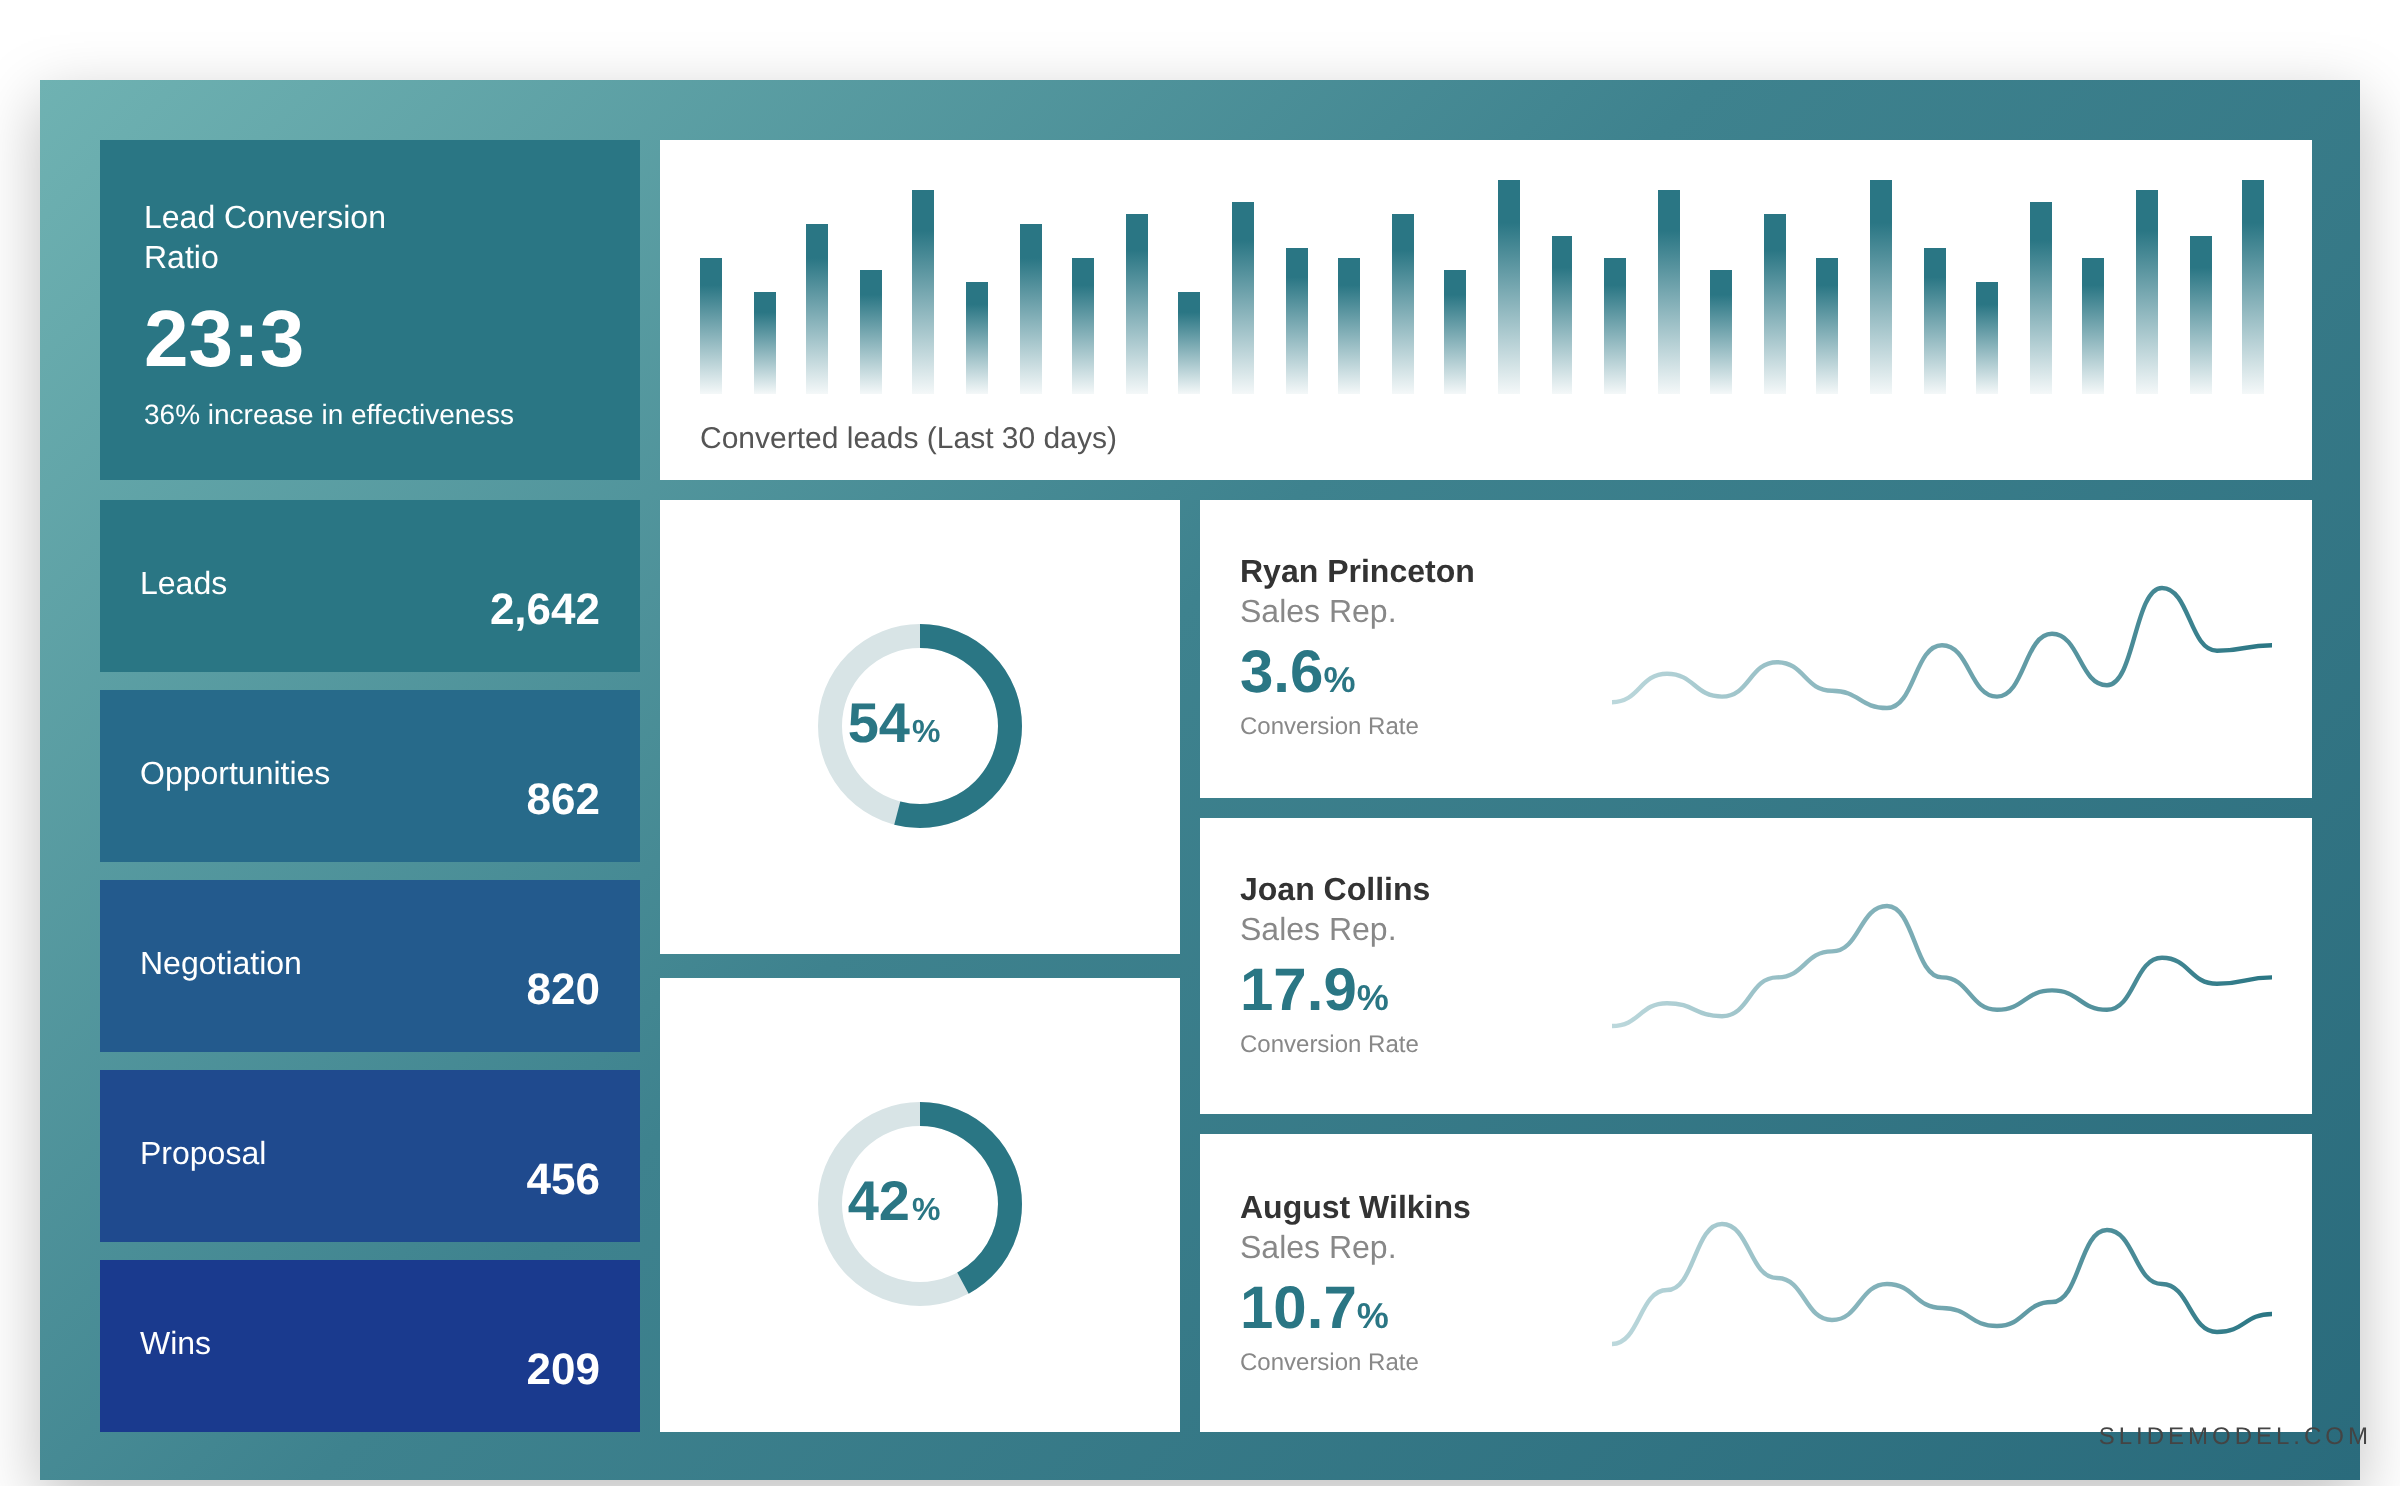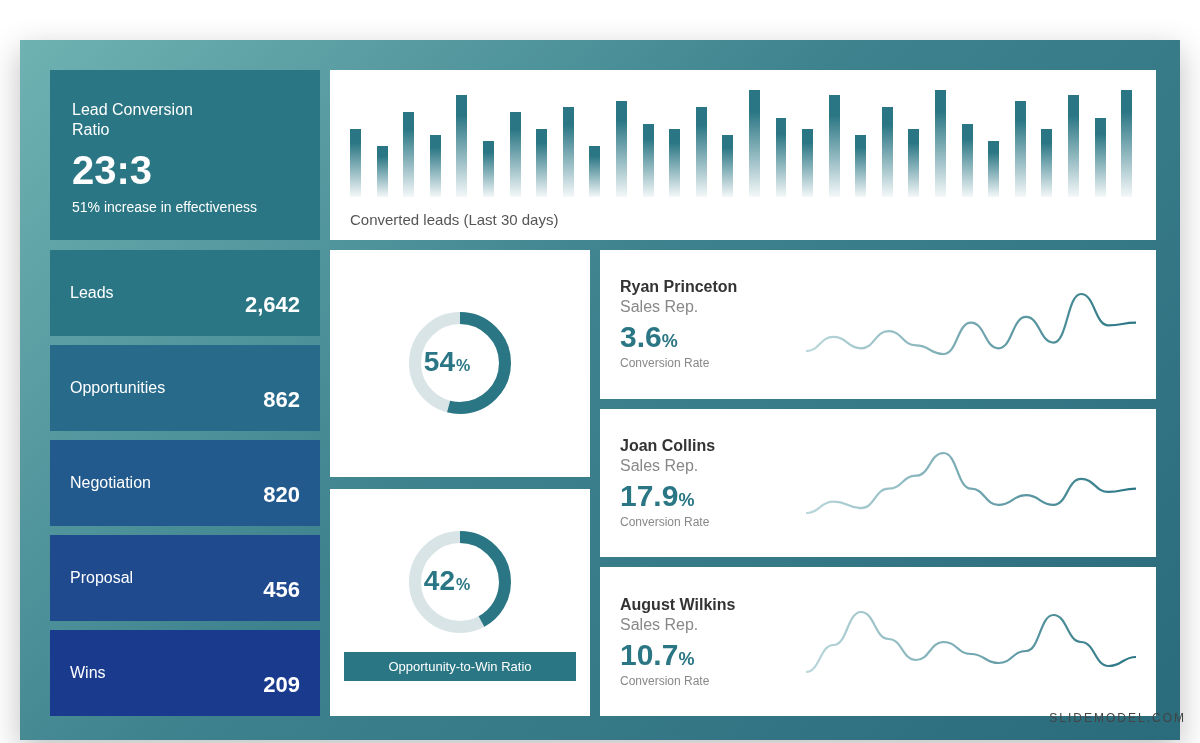--- a/index.html
+++ b/index.html
@@ -115,21 +115,21 @@
 </style>
 </head>
 <body>
 
 <div class="frame">
   <div class="grid">
 
     <div class="card-ratio">
       <div class="label">Lead Conversion<br>Ratio</div>
       <div class="big">23:3</div>
-      <div class="sub">51% increase in effectiveness</div>
+      <div class="sub">36% increase in effectiveness</div>
     </div>
 
     <div class="card-bars">
       <div class="bars-wrap" id="bars-wrap">
           <div class="bar" style="height: 60%;"></div>
           <div class="bar" style="height: 45%;"></div>
           <div class="bar" style="height: 75%;"></div>
           <div class="bar" style="height: 55%;"></div>
           <div class="bar" style="height: 90%;"></div>
           <div class="bar" style="height: 50%;"></div>
@@ -193,21 +193,20 @@
             <text x="56" y="68" class="donut-pct">%</text>
           </svg>
         </div>
         <div class="card-donut">
           <svg class="donut-svg" viewBox="0 0 120 120">
             <circle cx="60" cy="60" r="45" fill="none" stroke="#d8e4e6" stroke-width="12"></circle>
             <circle cx="60" cy="60" r="45" fill="none" stroke="#2a7684" stroke-width="12" stroke-dasharray="118.75220230569418 282.7433388230814" transform="rotate(-90 60 60)"></circle>
             <text x="55" y="68" text-anchor="end" class="donut-center">42</text>
             <text x="56" y="68" class="donut-pct">%</text>
           </svg>
-          <div class="donut-label">Opportunity-to-Win  Ratio</div>
         </div>
       </div>
 
     <div class="reps" id="reps">
         <div class="card-rep">
           <div class="rep-info">
             <div class="rep-name">Ryan Princeton</div>
             <div class="rep-role">Sales Rep.</div>
             <div class="rep-rate">3.6<span class="pct">%</span></div>
             <div class="rep-sub">Conversion Rate</div>

